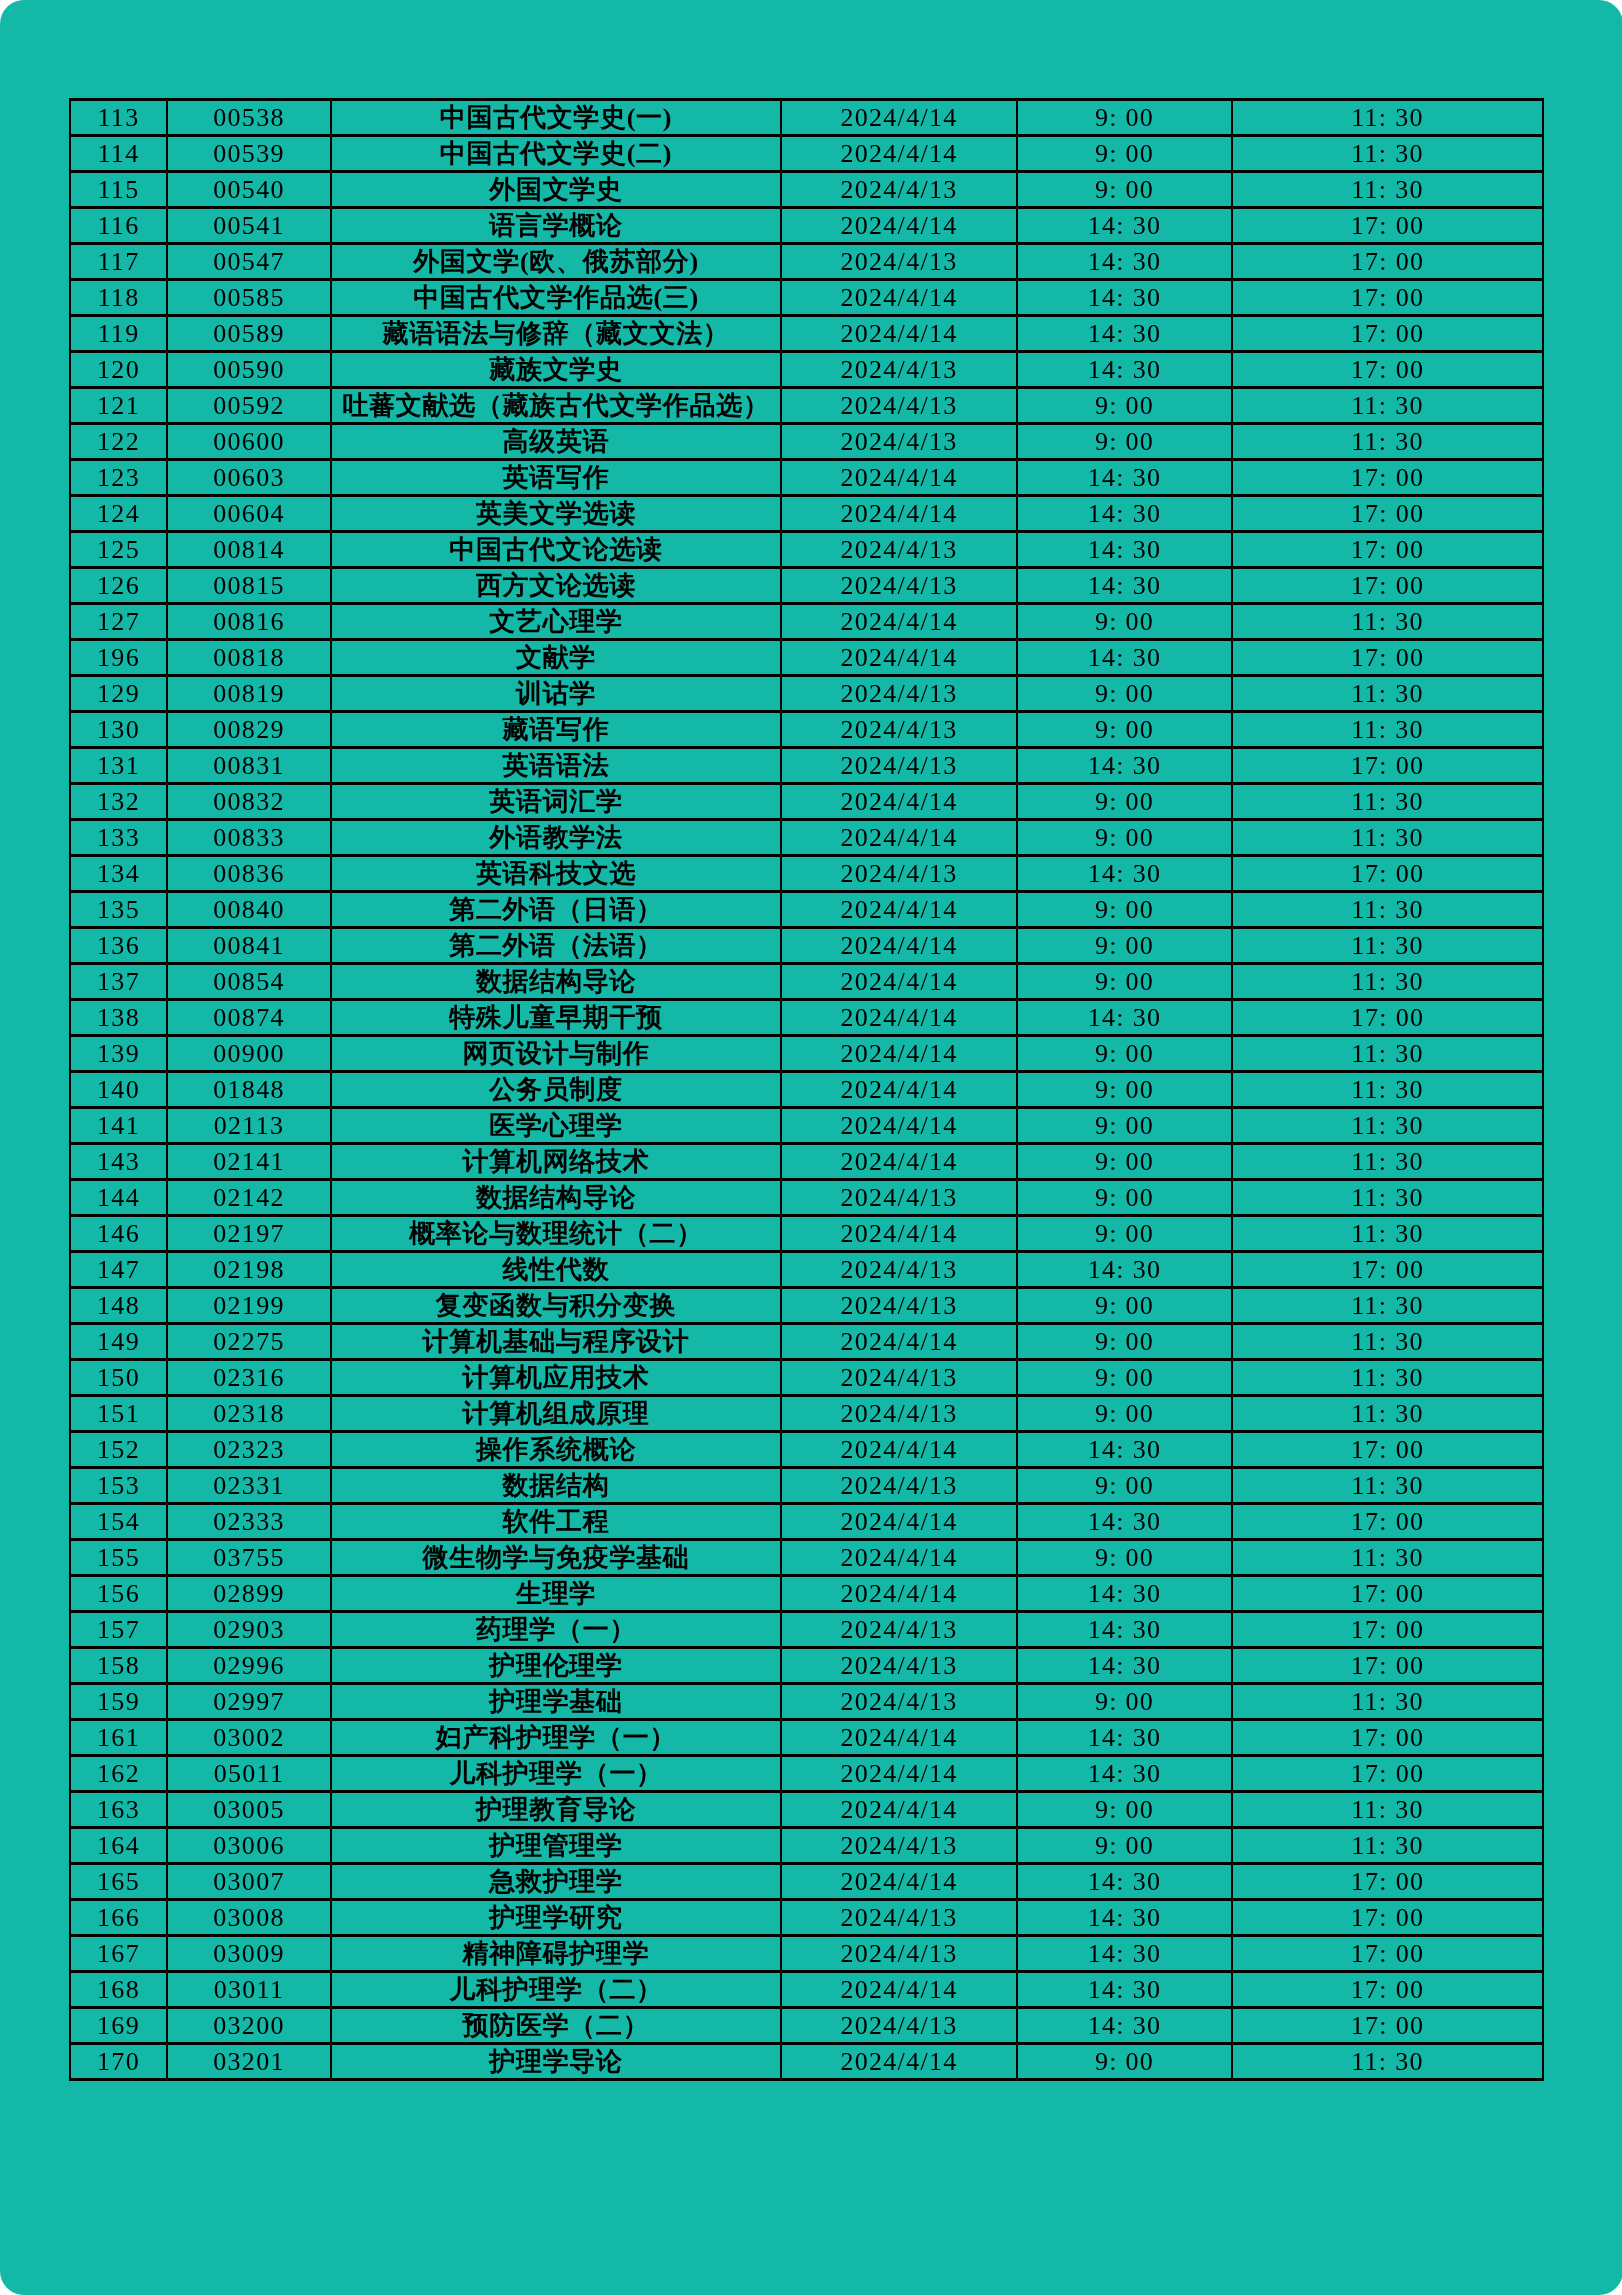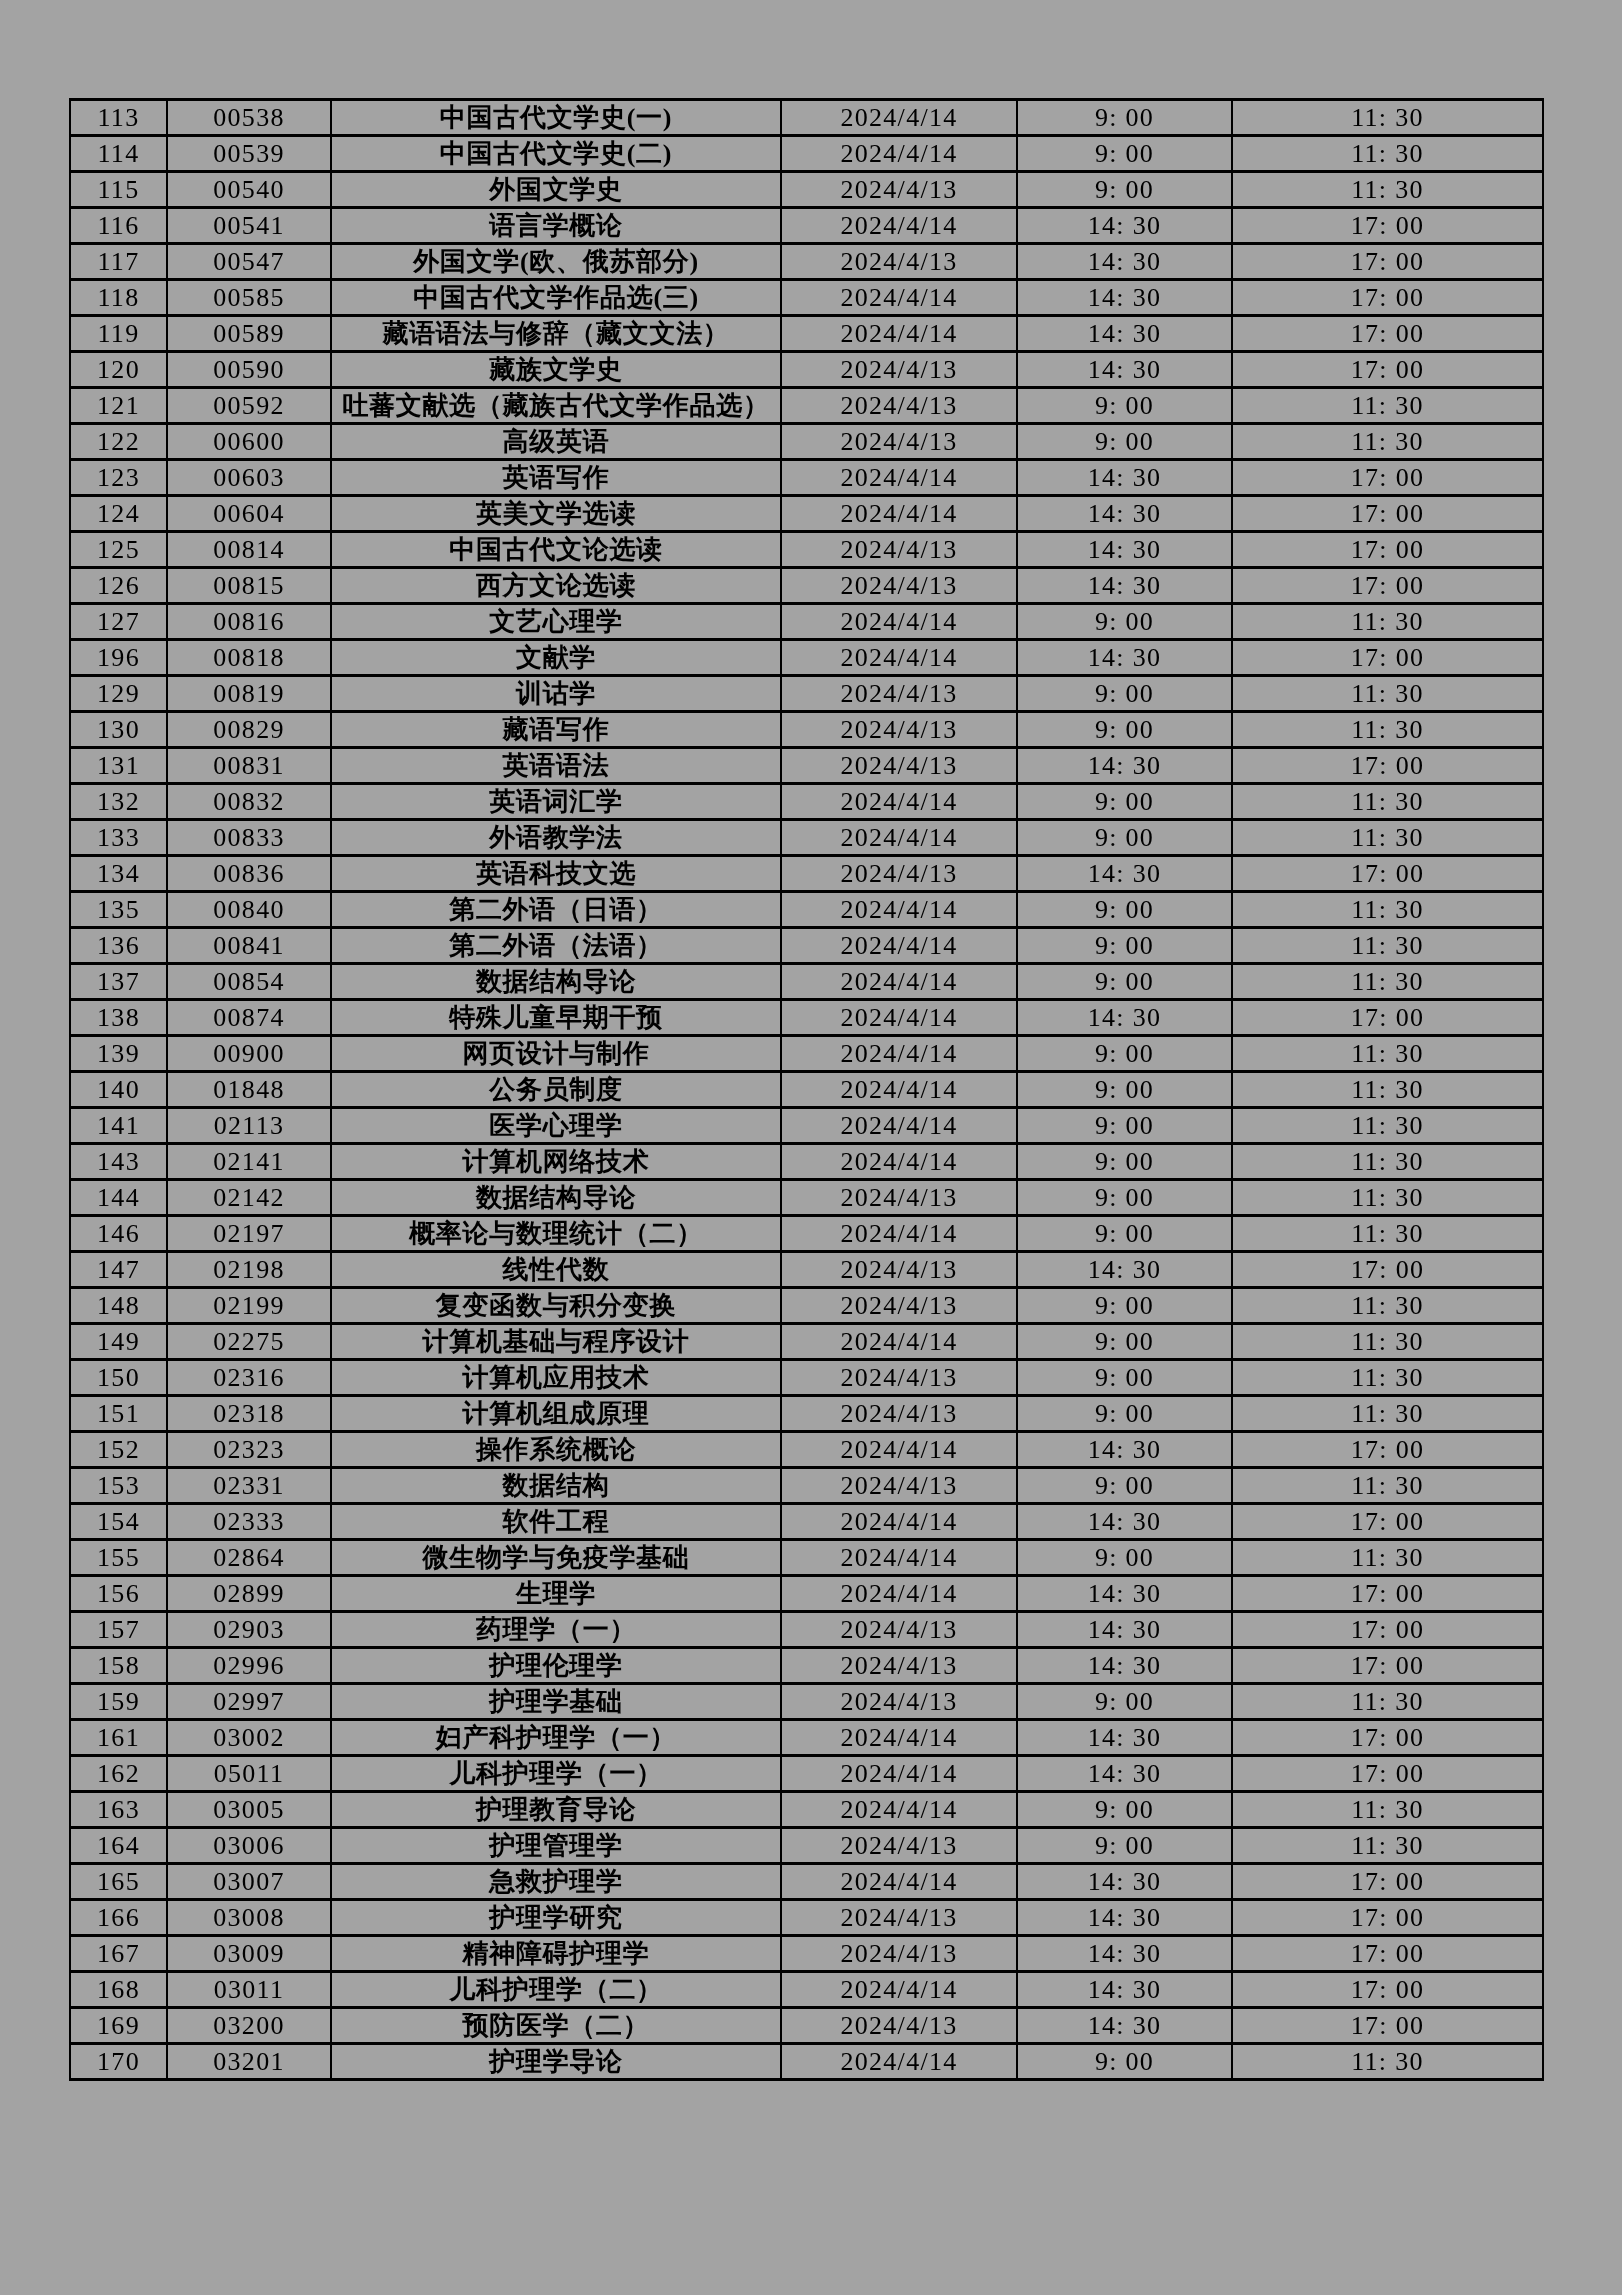--- a/index.html
+++ b/index.html
@@ -13,22 +13,23 @@
     position: relative;
     font-family: "Liberation Serif", "DejaVu Serif", serif;
     color: #000000;
   }
   .page {
     position: absolute;
     left: 0;
     top: 0;
     width: 1623px;
     height: 2295px;
-    background: #a3a3a3;
+    background: #14b8a6;
     overflow: hidden;
+    border-radius: 24px;
   }
   table.schedule {
     position: absolute;
     left: 69px;
     top: 98px;
     width: 1472px;
     border-collapse: collapse;
     table-layout: fixed;
   }
   table.schedule td {
@@ -383,21 +384,21 @@
         <tr>
           <td class="num">154</td>
           <td class="num">02333</td>
           <td class="course-name">软件工程</td>
           <td class="num">2024/4/14</td>
           <td class="num">14: 30</td>
           <td class="num">17: 00</td>
         </tr>
         <tr>
           <td class="num">155</td>
-          <td class="num">02864</td>
+          <td class="num">03755</td>
           <td class="course-name">微生物学与免疫学基础</td>
           <td class="num">2024/4/14</td>
           <td class="num">9: 00</td>
           <td class="num">11: 30</td>
         </tr>
         <tr>
           <td class="num">156</td>
           <td class="num">02899</td>
           <td class="course-name">生理学</td>
           <td class="num">2024/4/14</td>

